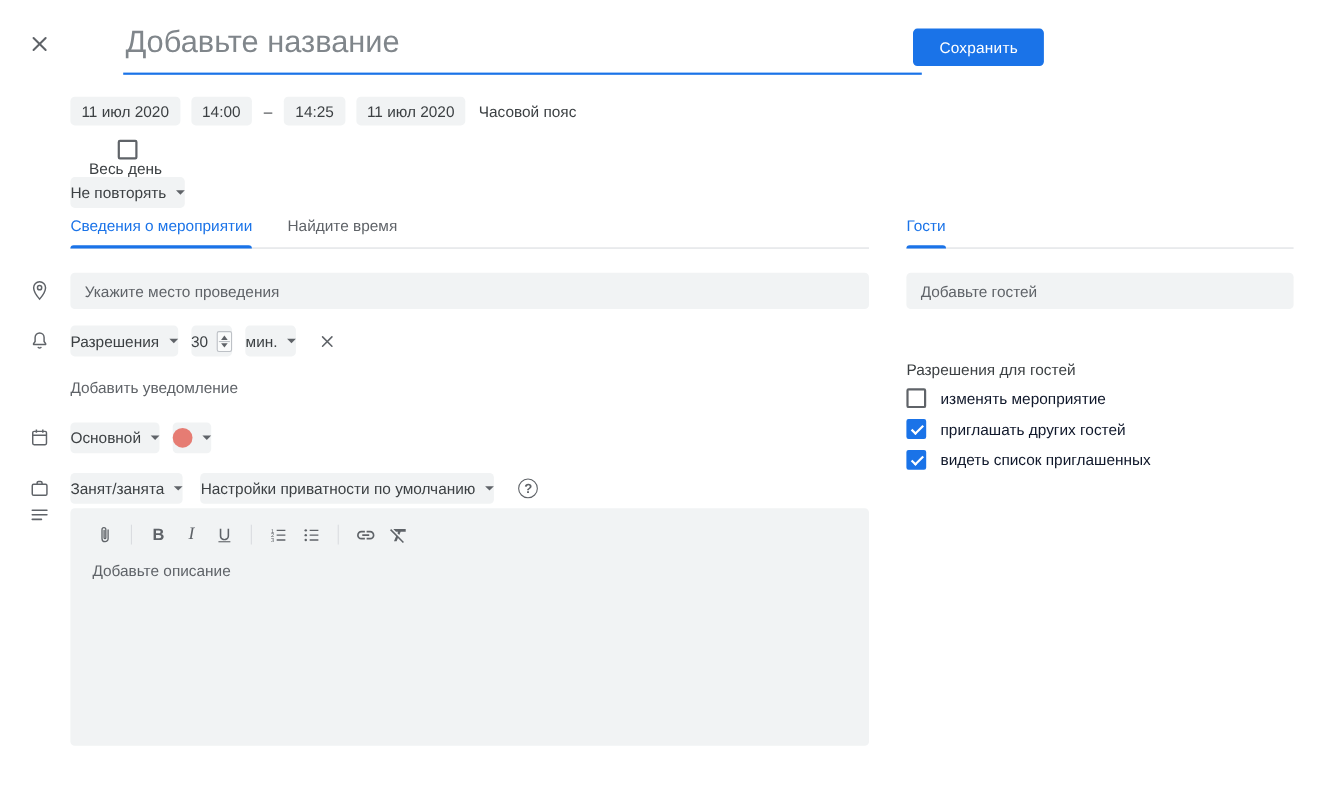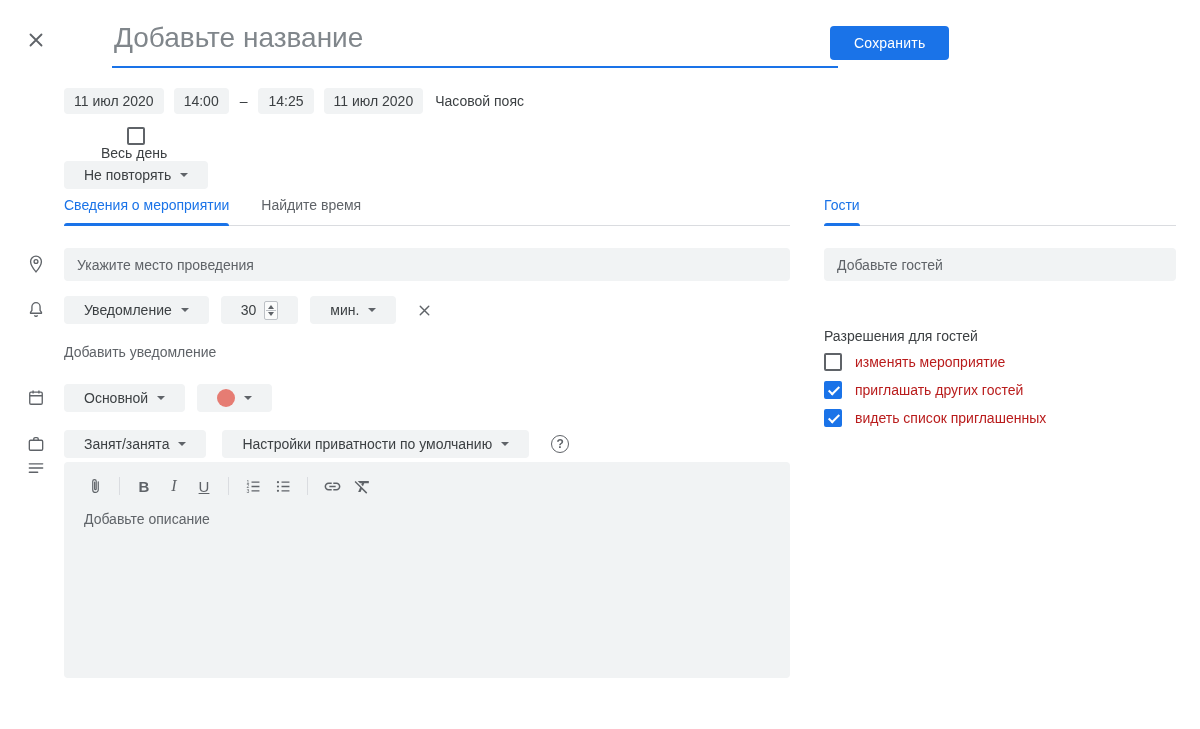--- a/index.html
+++ b/index.html
@@ -9,21 +9,21 @@
 
   
   .close-btn { position: absolute; left: 22px; top: 26px; width: 28px; height: 28px; border: none; background: transparent; color: #5f6368; cursor: pointer; display: flex; align-items: center; justify-content: center; }
   .close-btn svg { width: 22px; height: 22px; }
   .title-wrap { position: absolute; left: 64px; top: 14px; width: 726px; margin-left: 48px; }
   .title-input { width: 100%; border: none; outline: none; border-bottom: 2px solid #1a73e8; font-family: inherit; font-size: 28px; color: #3c4043; padding: 8px 2px 12px 2px; background: transparent; }
   .title-input::placeholder { color: #80868b; }
   .save-btn { position: absolute; left: 830px; top: 26px; height: 34px; padding: 0 24px; background: #1a73e8; color: #fff; border: none; border-radius: 4px; font-family: inherit; font-size: 14px; font-weight: 500; cursor: pointer; letter-spacing: .2px; }
 
   
-  .chip { background: #f1f3f4; border-radius: 4px; height: 28px; display: inline-flex; align-items: center; padding: 0 20px; font-size: 14px; color: #3c4043; cursor: pointer; white-space: nowrap; }
+  .chip { background: #f1f3f4; border-radius: 4px; height: 28px; display: inline-flex; align-items: center; padding: 0 0; font-size: 14px; color: #3c4043; cursor: pointer; white-space: nowrap; }
   .chip-sm { height: 26px; padding: 0 10px; }
   .caret { display: inline-block; width: 0; height: 0; border-left: 4px solid transparent; border-right: 4px solid transparent; border-top: 4.5px solid #5f6368; margin-left: 9px; }
 
   
   .datetime-row { position: absolute; left: 64px; top: 88px; display: flex; align-items: center; gap: 10px; }
   .dash { color: #3c4043; font-size: 14px; margin: 0 1px; }
   .tz-label { font-size: 14px; color: #3c4043; margin-left: 2px; cursor: pointer; }
   .allday-row { position: absolute; left: 64px; top: 127px; display: flex; align-items: center; flex-direction: column; }
 
   
@@ -72,21 +72,21 @@
   .tb-bold { font-weight: 700; }
   .tb-italic { font-family: "Liberation Serif", serif; font-style: italic; font-size: 16px; }
   .tb-underline { text-decoration: underline; }
   .tb-divider { width: 1px; height: 18px; background: #dadce0; margin: 0 7px; }
   .desc-input { flex: 1; background: transparent; border: none; outline: none; resize: none; font-family: inherit; font-size: 14px; color: #3c4043; padding: 12px 20px; }
   .desc-input::placeholder { color: #5f6368; }
 
   
   .perm-title { position: absolute; left: 824px; top: 328px; font-size: 14px; color: #3c4043; }
   .perm-row { position: absolute; left: 824px; display: flex; align-items: center; gap: 13px; height: 20px; }
-  .perm-label { font-size: 14px; color: #b91c1c; cursor: pointer; }
+  .perm-label { font-size: 14px; color: #0f172a; cursor: pointer; }
 </style>
 </head>
 <body>
 
 <div class="page">
 
   <button class="close-btn">
     <span style="display:flex;">
       <svg viewBox="0 0 24 24">
           <path d="M6 6l12 12m0-12L6 18" stroke="currentColor" stroke-width="2" stroke-linecap="round" fill="none"></path>
@@ -153,21 +153,21 @@
   <span class="gutter-icon" style="top:458px;">
     <svg viewBox="0 0 24 24">
         <path d="M4 7h16M4 12h16M4 17h10" stroke="currentColor" stroke-width="1.7" stroke-linecap="round" fill="none"></path>
       </svg>
   </span>
 
   <input class="filled-input" style="left: 64px; top: 248px; width: 726px;" type="text" placeholder="Укажите место проведения">
 
   <div class="notif-row">
     <div class="chip">
-      <span>Уведомление</span>
+      <span>Разрешения</span>
       <span class="caret"></span>
     </div>
     <div class="chip">
       <span>30</span>
       <span class="spin-box">
         <span class="spin-up"></span>
         <span class="spin-div"></span>
         <span class="spin-down"></span>
       </span>
     </div>

